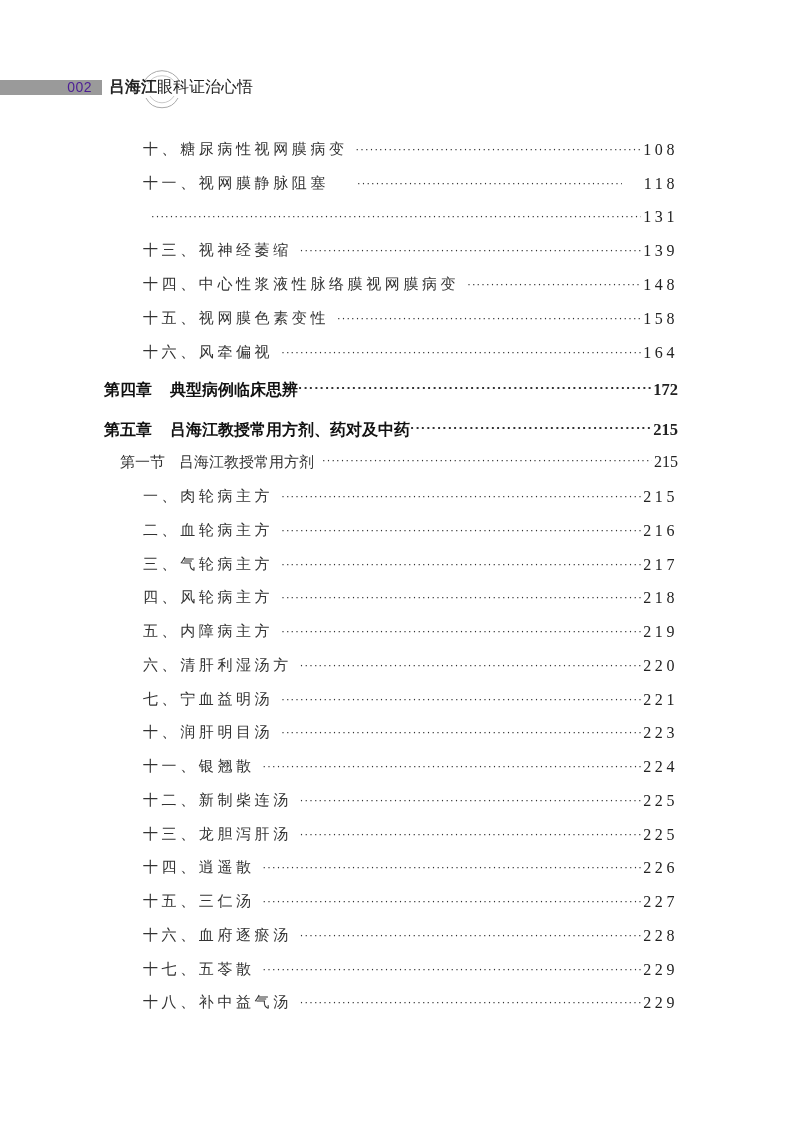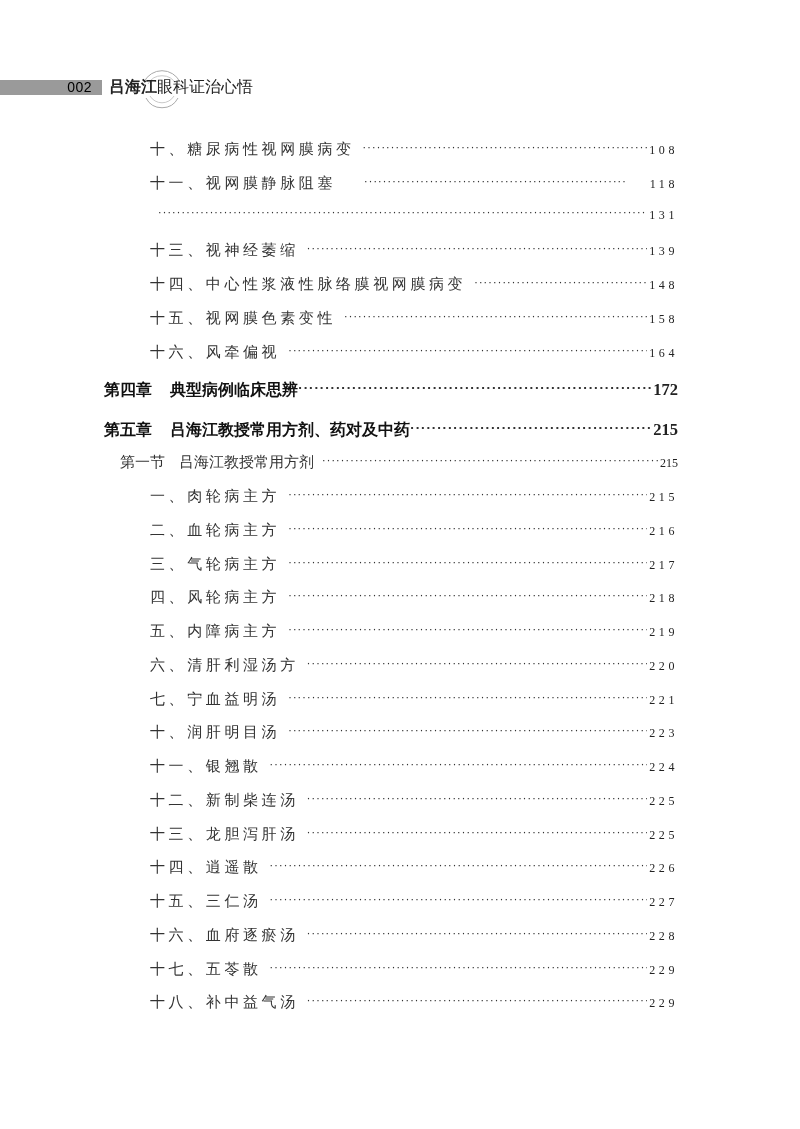--- a/index.html
+++ b/index.html
@@ -29,21 +29,21 @@
       width: 102px;
       height: 15px;
       background: #9a9a9a;
     }
     .header-page {
       position: absolute;
       right: 10px;
       top: -1px;
       font-family: "Liberation Sans", "DejaVu Sans", sans-serif;
       font-size: 14px;
-      color: #000000;
+      color: #4c1d95;
       letter-spacing: 0.5px;
     }
     .header-title {
       position: absolute;
       left: 109px;
       top: -1px;
       font-size: 16px;
       font-weight: bold;
       color: #222;
       white-space: nowrap;
@@ -91,29 +91,30 @@
       font-size: 11px;
       position: relative;
       top: -3px;
     }
     .toc-row .leader::before {
       content: "··································································································································";
     }
     .toc-row .page {
       flex: 0 0 auto;
       font-family: "Liberation Serif", "DejaVu Serif", serif;
-      font-size: 12px;
+      font-size: 16px;
       color: #222;
     }
 
     .toc-row.item {
-      left: 150px;
+      left: 143px;
       font-size: 15px;
       letter-spacing: 3.6px;
       color: #333;
+      align-items: flex-end;
     }
     .toc-row.chapter {
       left: 104px;
       font-family: "DejaVu Sans", "Liberation Sans", sans-serif;
       font-size: 16px;
       font-weight: bold;
       color: #111;
     }
     .toc-row.chapter .label .num {
       margin-right: 18px;

